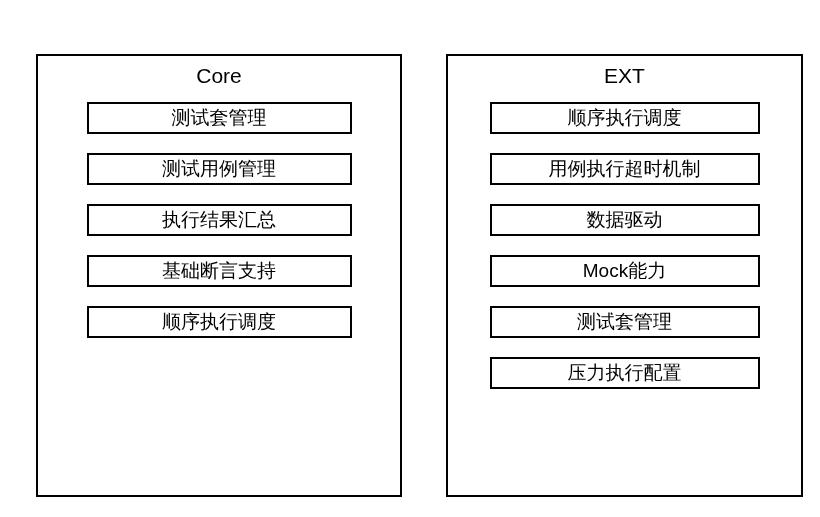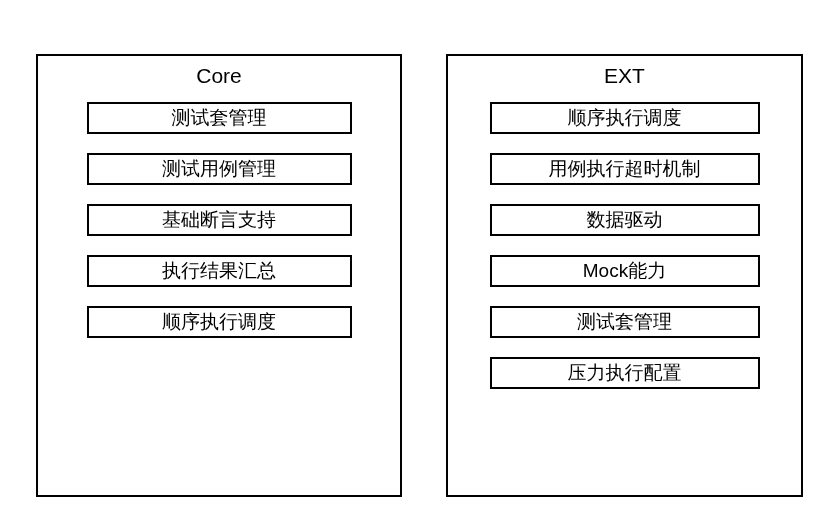--- a/index.html
+++ b/index.html
@@ -77,22 +77,22 @@
 </head>
 <body>
 
 <div class="canvas">
 
   <div class="panel panel-core">
     <div class="panel-header">Core</div>
     <div class="items">
       <div class="item">测试套管理</div>
       <div class="item">测试用例管理</div>
+      <div class="item">执行结果汇总</div>
       <div class="item">基础断言支持</div>
-      <div class="item">执行结果汇总</div>
       <div class="item">顺序执行调度</div>
     </div>
   </div>
 
   <div class="panel panel-ext">
     <div class="panel-header">EXT</div>
     <div class="items">
       <div class="item">顺序执行调度</div>
       <div class="item">用例执行超时机制</div>
       <div class="item">数据驱动</div>

